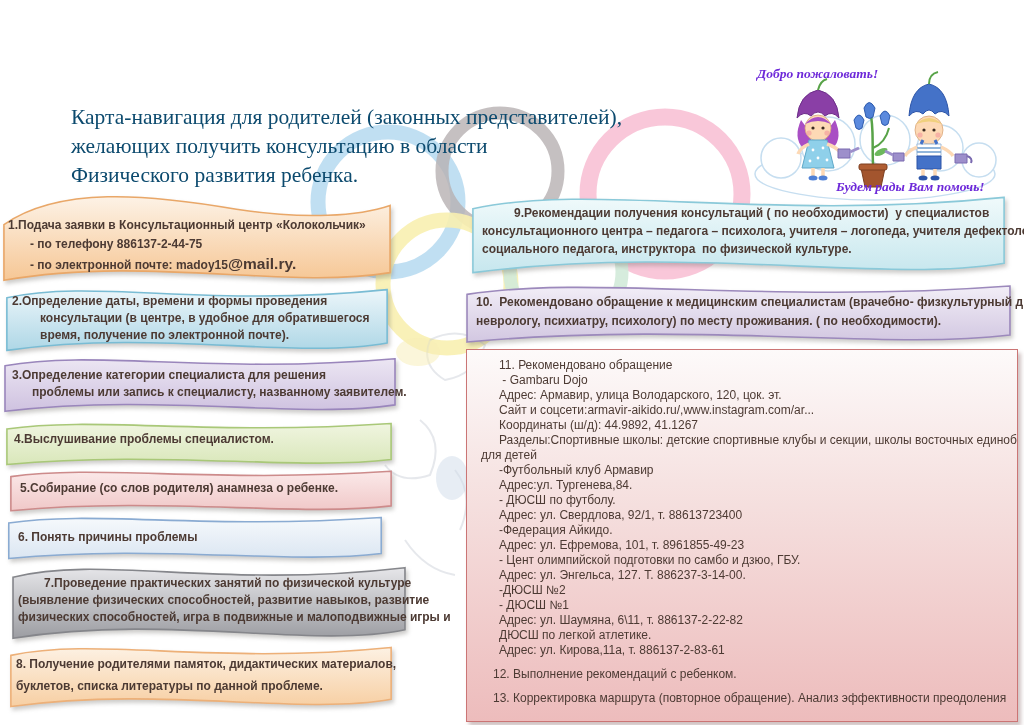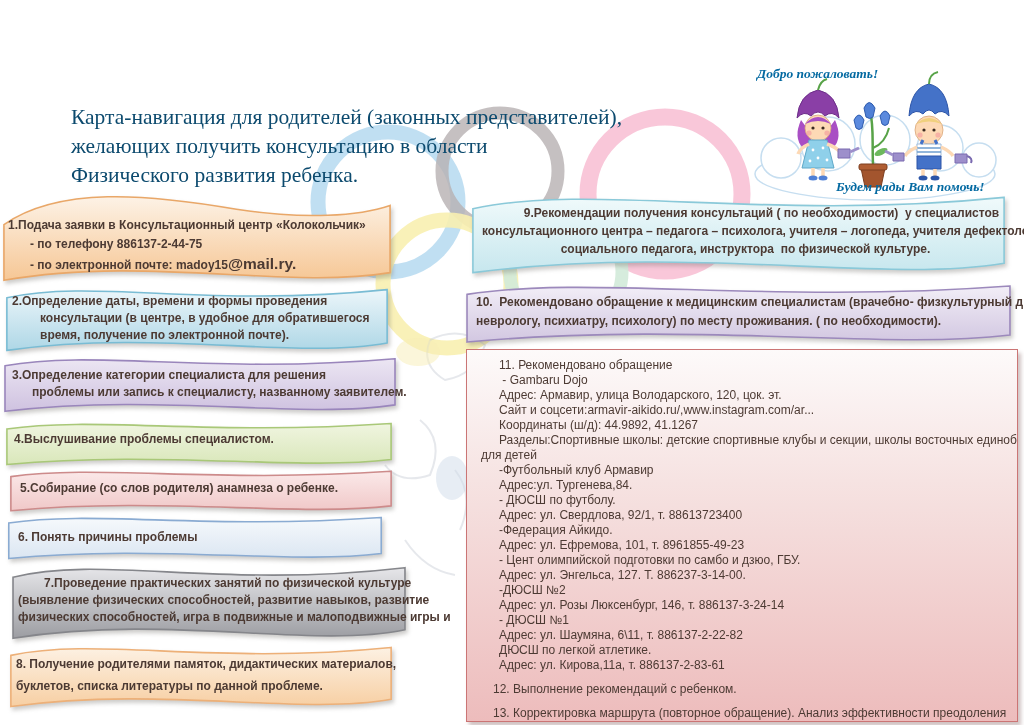--- a/index.html
+++ b/index.html
@@ -7,21 +7,21 @@
           font-family:"Liberation Sans",sans-serif;color:#4c3a33;}
   svg{display:block;}
   .layer{position:absolute;left:0;top:0;pointer-events:none;}
 
   
   .title{position:absolute;left:71px;top:103px;width:640px;z-index:2;
          font-family:"Liberation Serif",serif;font-size:21.5px;line-height:29px;color:#0c4a6e;}
 
   
   .greet{position:absolute;z-index:4;font-family:"Liberation Serif",serif;
-         font-style:italic;font-weight:700;font-size:13.5px;color:#0369a1;}
+         font-style:italic;font-weight:700;font-size:13.5px;color:#6d28d9;}
   .greet-top{left:757px;top:66px;}
   .greet-bottom{left:836px;top:179px;}
 
   .cartoon{position:absolute;left:733px;top:56px;width:284px;height:150px;z-index:3;}
 
   
   .banner{position:absolute;}
   .banner > svg{position:absolute;left:0;top:0;width:100%;height:100%;
                 filter:drop-shadow(2px 3px 2px rgba(110,105,100,0.35));}
   .btxt{position:relative;z-index:1;font-size:12px;font-weight:700;}
@@ -38,21 +38,21 @@
   #b4{left:2px;top:419px;width:394px;height:50px;z-index:6;}
   #b4 .btxt{padding:12px 0 0 12px;line-height:17px;}
   #b5{left:6px;top:467px;width:390px;height:48px;z-index:7;}
   #b5 .btxt{padding:13px 0 0 14px;line-height:17px;}
   #b6{left:4px;top:513px;width:382px;height:50px;z-index:8;}
   #b6 .btxt{padding:16px 0 0 14px;line-height:17px;}
   #b7{left:8px;top:560px;width:402px;height:86px;z-index:9;}
   #b7 .btxt{padding:15px 0 0 10px;line-height:17px;}
   #b8{left:6px;top:641px;width:390px;height:72px;z-index:10;}
   #b8 .btxt{padding:12px 0 0 10px;line-height:22px;}
-  #b9{left:468px;top:188px;width:541px;height:94px;z-index:3;text-align:center;}
+  #b9{left:468px;top:188px;width:541px;height:94px;z-index:3;}
   #b9 .btxt{padding:16px 0 0 14px;line-height:18px;}
   #b10{left:462px;top:279px;width:553px;height:70px;z-index:4;}
   #b10 .btxt{padding:14px 0 0 14px;line-height:19px;}
 
   .ind20{margin-left:20px;}
   .ind22{margin-left:22px;}
   .ind26{margin-left:26px;}
   .ind28{margin-left:28px;}
   .ind32{margin-left:32px;}
 
@@ -324,21 +324,20 @@
     <div class="il">для детей</div>
     <div class="il ind">-Футбольный клуб Армавир</div>
     <div class="il ind">Адрес:ул. Тургенева,84.</div>
     <div class="il ind">- ДЮСШ по футболу.</div>
     <div class="il ind">Адрес: ул. Свердлова, 92/1, т. 88613723400</div>
     <div class="il ind">-Федерация Айкидо.</div>
     <div class="il ind">Адрес: ул. Ефремова, 101, т. 8961855-49-23</div>
     <div class="il ind">- Цент олимпийской подготовки по самбо и дзюо, ГБУ.</div>
     <div class="il ind">Адрес: ул. Энгельса, 127. Т. 886237-3-14-00.</div>
     <div class="il ind">-ДЮСШ №2</div>
-    <div class="il ind">Адрес: ул. Розы Люксенбург, 146, т. 886137-3-24-14</div>
     <div class="il ind">- ДЮСШ №1</div>
     <div class="il ind">Адрес: ул. Шаумяна, 6\11, т. 886137-2-22-82</div>
     <div class="il ind">ДЮСШ по легкой атлетике.</div>
     <div class="il ind">Адрес: ул. Кирова,11а, т. 886137-2-83-61</div>
     <div class="sp"></div>
     <div class="il ind12">12. Выполнение рекомендаций с ребенком.</div>
     <div class="sp"></div>
     <div class="il ind16">13. Корректировка маршрута (повторное обращение). Анализ эффективности преодоления</div>
   </div>
 

